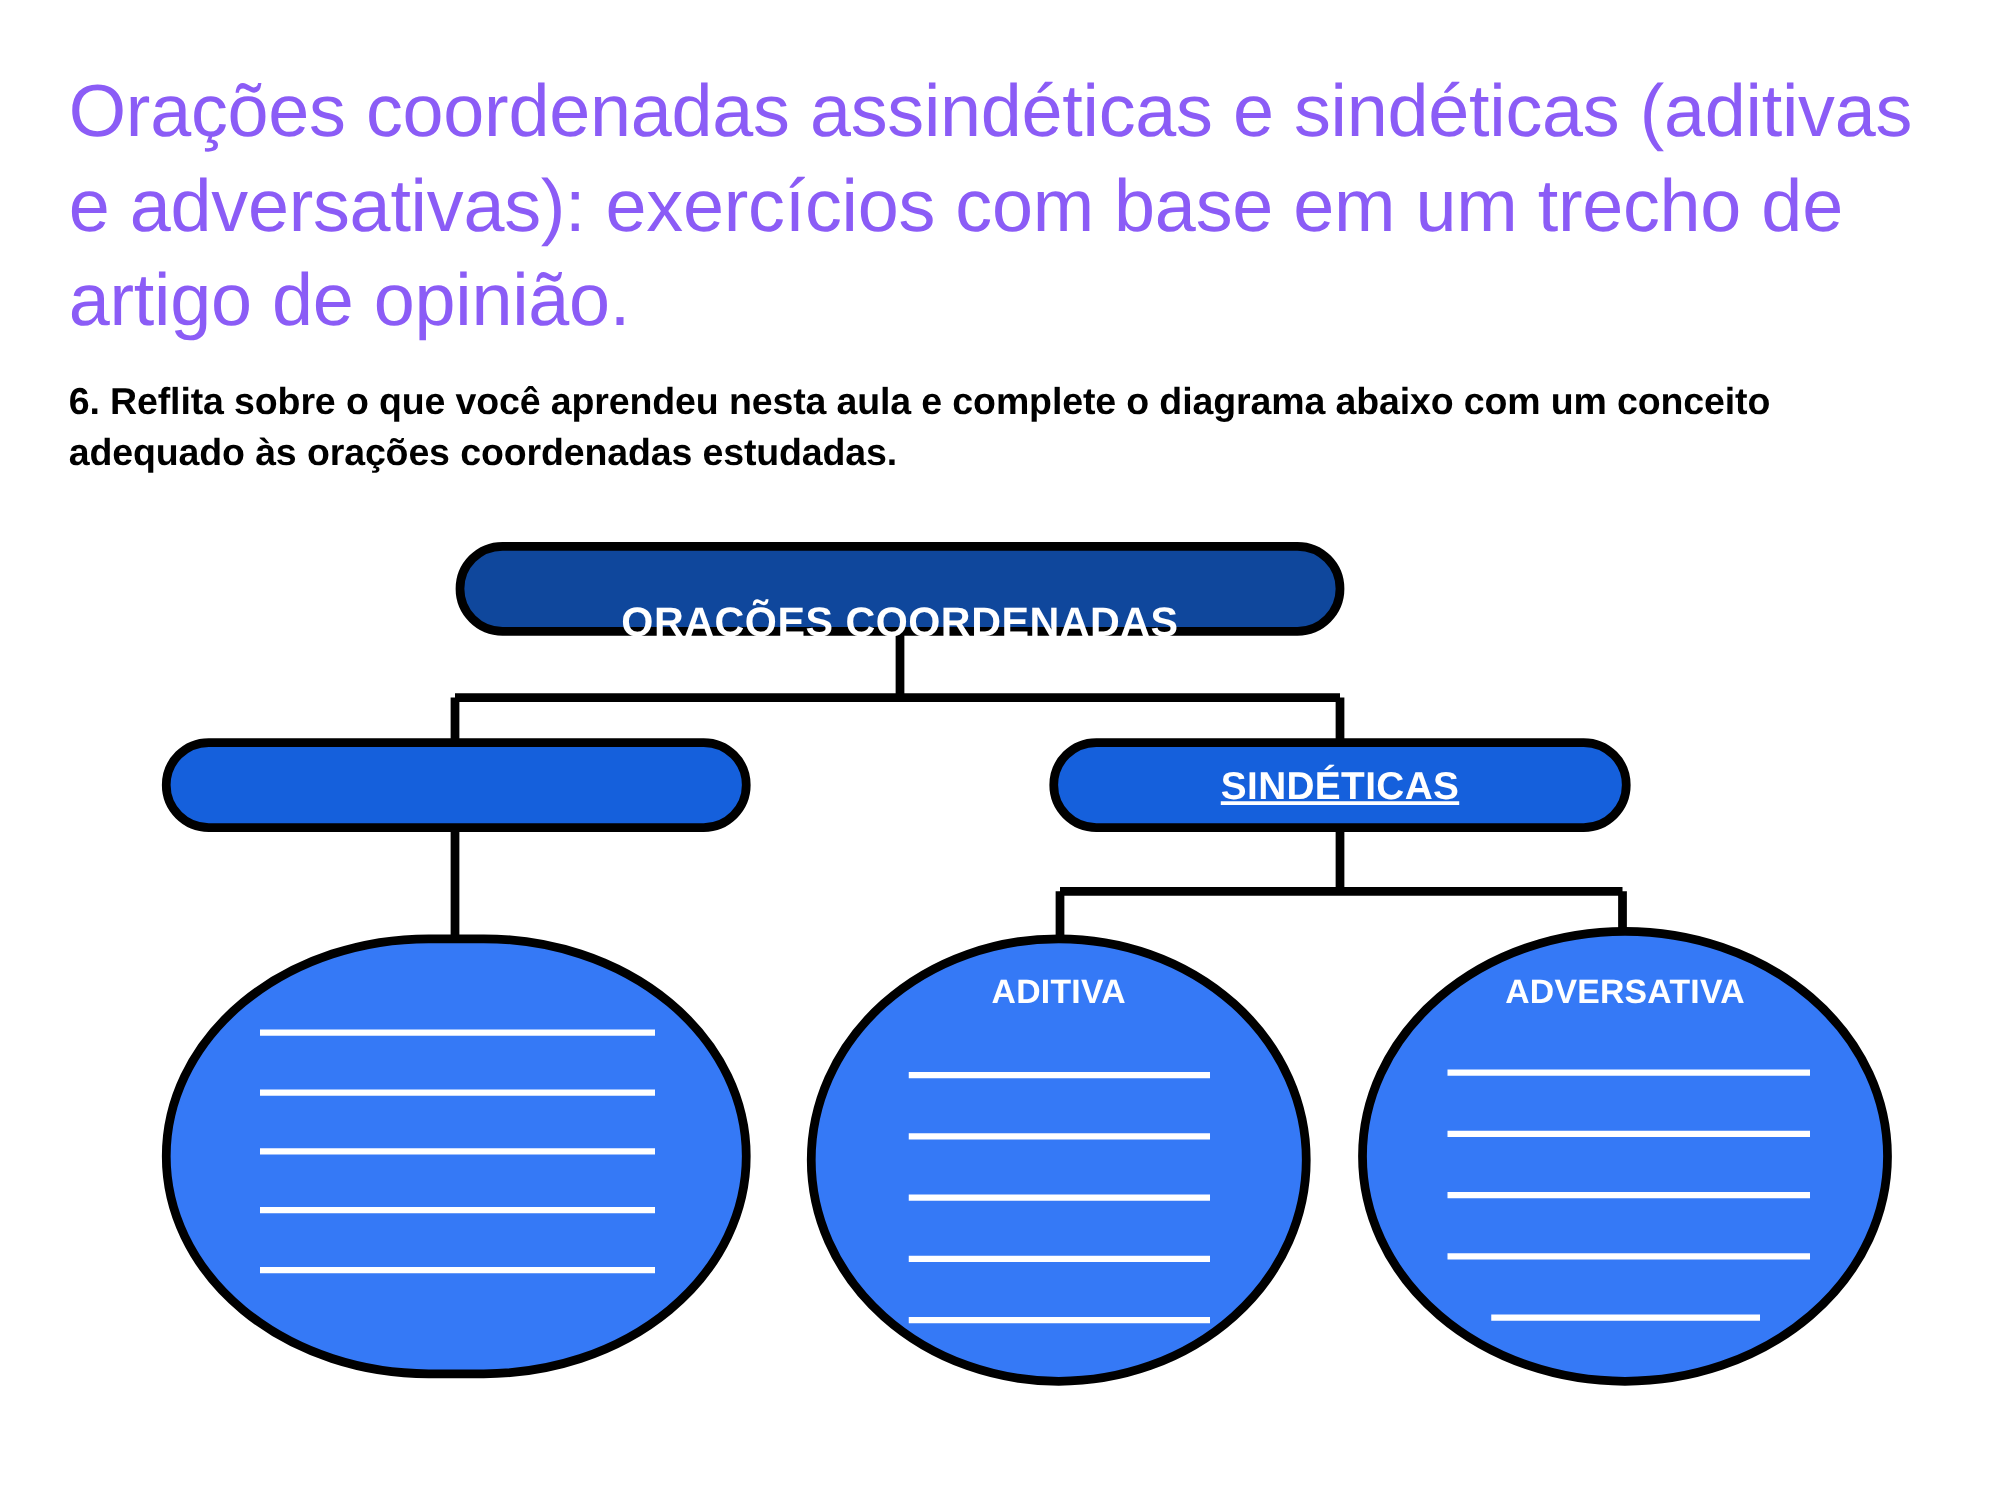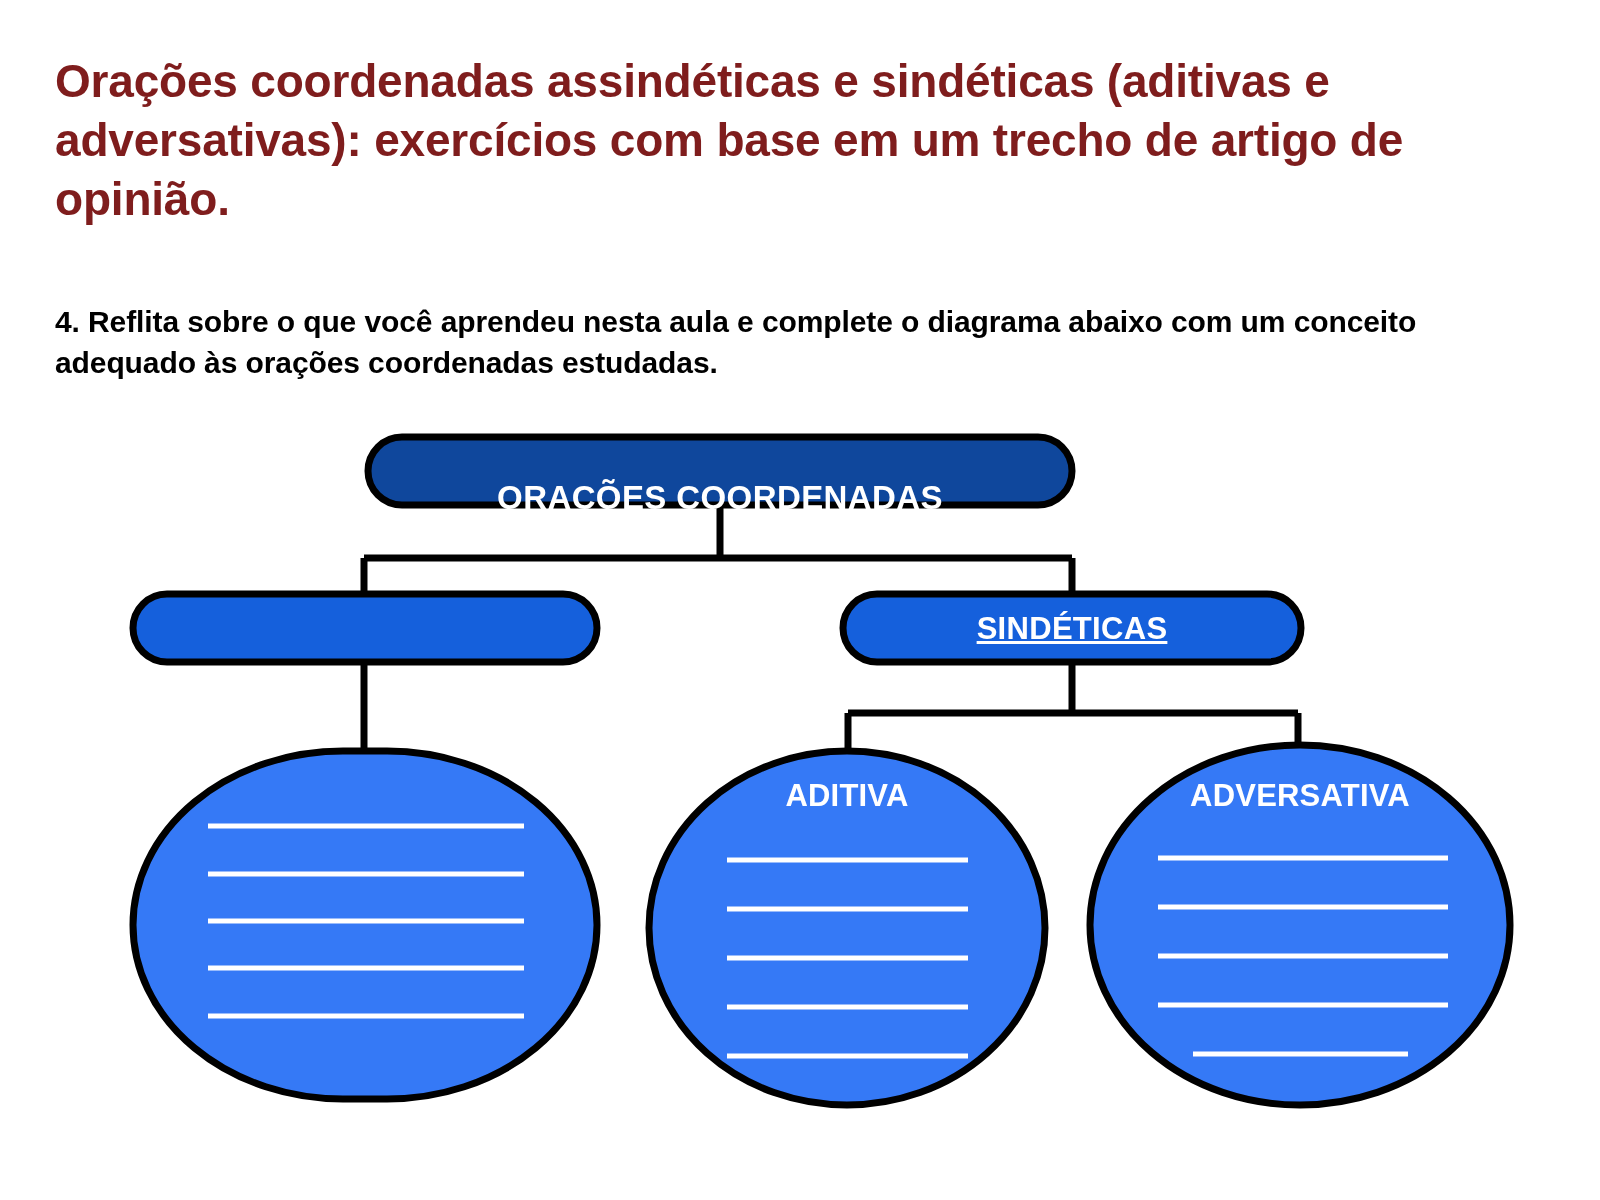--- a/index.html
+++ b/index.html
@@ -20,24 +20,24 @@
     width: 1600px;
     height: 1200px;
   }
 
   
   .worksheet-title {
     position: absolute;
     left: 55px;
     top: 52px;
     width: 1480px;
-    font-size: 46px;
-    font-weight: bold;
+    font-size: 59px;
+    font-weight: normal;
     line-height: 1.28;
-    color: #7f1d1d;
+    color: #8b5cf6;
     letter-spacing: -0.2px;
   }
   .worksheet-instruction {
     position: absolute;
     left: 55px;
     top: 302px;
     width: 1430px;
     font-size: 30px;
     font-weight: bold;
     line-height: 1.35;
@@ -85,42 +85,42 @@
     top: 611px;
     width: 464px;
   }
   .node-label.sindeticas {
     left: 843px;
     top: 611px;
     width: 458px;
     text-decoration: underline;
   }
   .node-label.leaf {
-    font-size: 31px;
+    font-size: 27px;
     letter-spacing: 0.2px;
   }
   .node-label.aditiva {
     left: 651px;
     top: 778px;
     width: 392px;
   }
   .node-label.adversativa {
     left: 1093px;
     top: 778px;
     width: 414px;
   }
 </style>
 </head>
 <body>
 
 <div id="page">
 
   <div class="worksheet-title">Orações coordenadas assindéticas e sindéticas (aditivas e adversativas): exercícios com base em um trecho de artigo de opinião.</div>
 
-  <div class="worksheet-instruction">4. Reflita sobre o que você aprendeu nesta aula e complete o diagrama abaixo com um conceito adequado às orações coordenadas estudadas.</div>
+  <div class="worksheet-instruction">6. Reflita sobre o que você aprendeu nesta aula e complete o diagrama abaixo com um conceito adequado às orações coordenadas estudadas.</div>
 
   <div id="diagram">
 
     <svg width="1600" height="1200" viewBox="0 0 1600 1200">
 
       <g stroke="#000000" stroke-width="7" fill="none" stroke-linecap="butt">
 
         <path d="M 720 505 L 720 558"></path>
 
         <path d="M 364 558 L 1072 558"></path>

